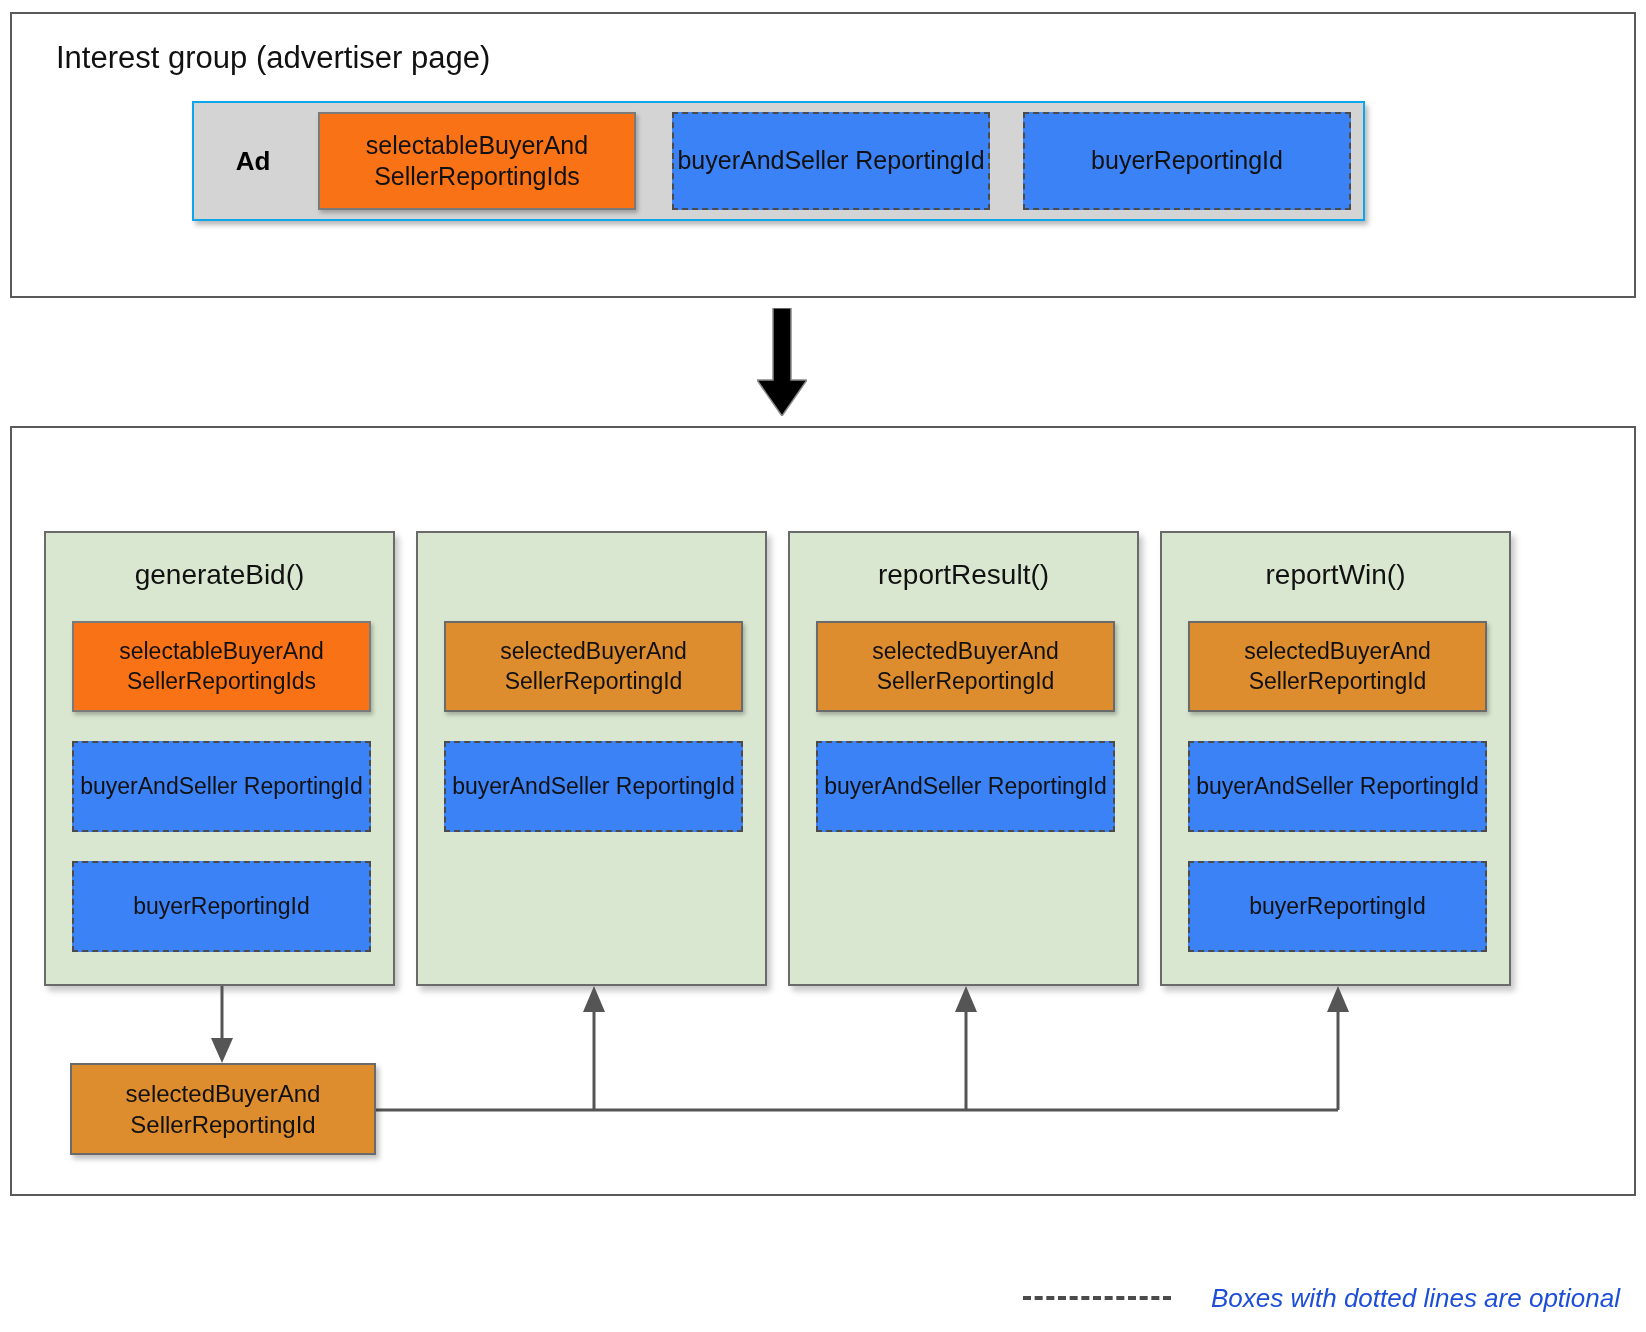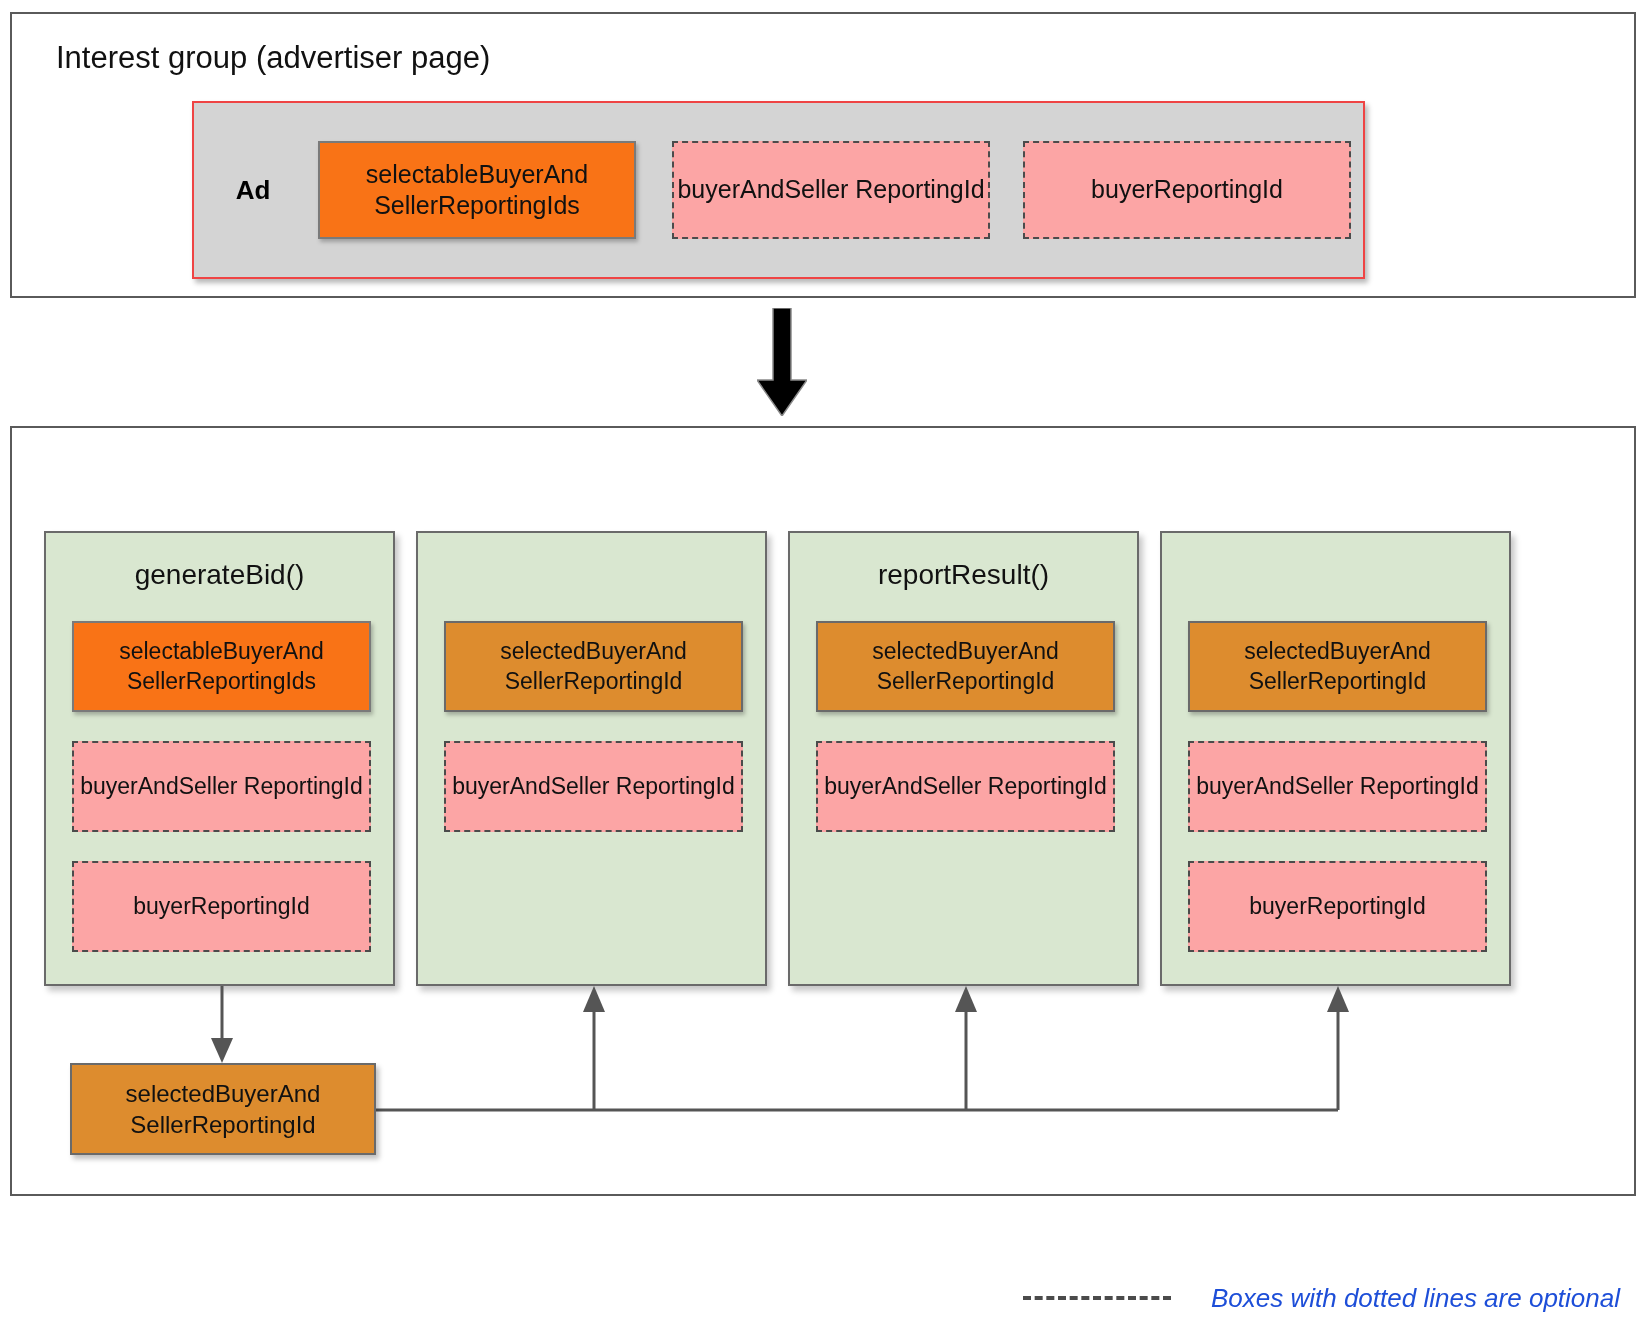--- a/index.html
+++ b/index.html
@@ -39,24 +39,24 @@
   }
   #ig-title  { left: 36px;  top: 42px;  }
   #auc-title { left: 36px;  top: 448px; }
 
   
   #ad-strip {
     position: absolute;
     left: 192px;
     top: 101px;
     width: 1173px;
-    height: 178px;
+    height: 120px;
     box-sizing: border-box;
     background: #d4d4d4;
-    border: 2px solid #ef4444;
+    border: 2px solid #0ea5e9;
     box-shadow: 3px 4px 5px rgba(0,0,0,0.28);
     display: flex;
     align-items: center;
   }
   #ad-label {
     width: 118px;
     text-align: center;
     font-size: 26px;
     font-weight: bold;
     color: #000;
@@ -73,21 +73,21 @@
     line-height: 1.25;
     color: #111;
     flex: 0 0 auto;
   }
   .fill-orange-light {
     background: #f97316;
     border: 2px solid #7a7a7a;
     box-shadow: 2px 3px 4px rgba(0,0,0,0.25);
   }
   .fill-peach-dashed {
-    background: #fca5a5;
+    background: #3b82f6;
     border: 2px dashed #4b4b4b;
   }
   #ad-box-1 { width: 318px; margin-left: 6px; }
   #ad-box-2 { width: 318px; margin-left: 36px; }
   #ad-box-3 { width: 328px; margin-left: 33px; }
 
   
   #big-arrow {
     position: absolute;
     left: 757px;
@@ -234,20 +234,21 @@
     <div class="param-box slot-1 fill-peach-dashed">buyerAndSeller ReportingId</div>
   </div>
 
   <div class="fn-col" id="col-2">
     <div class="fn-title">reportResult()</div>
     <div class="param-box slot-0 fill-orange-dark">selectedBuyerAnd SellerReportingId</div>
     <div class="param-box slot-1 fill-peach-dashed">buyerAndSeller ReportingId</div>
   </div>
 
   <div class="fn-col" id="col-3">
+    <div class="fn-title">reportWin()</div>
     <div class="param-box slot-0 fill-orange-dark">selectedBuyerAnd SellerReportingId</div>
     <div class="param-box slot-1 fill-peach-dashed">buyerAndSeller ReportingId</div>
     <div class="param-box slot-2 fill-peach-dashed">buyerReportingId</div>
   </div>
 
   <svg id="connectors" viewBox="0 0 1646 1332">
     <g stroke="#555555" stroke-width="3" fill="none">
 
       <line x1="222" y1="986" x2="222" y2="1050"></line>
 

